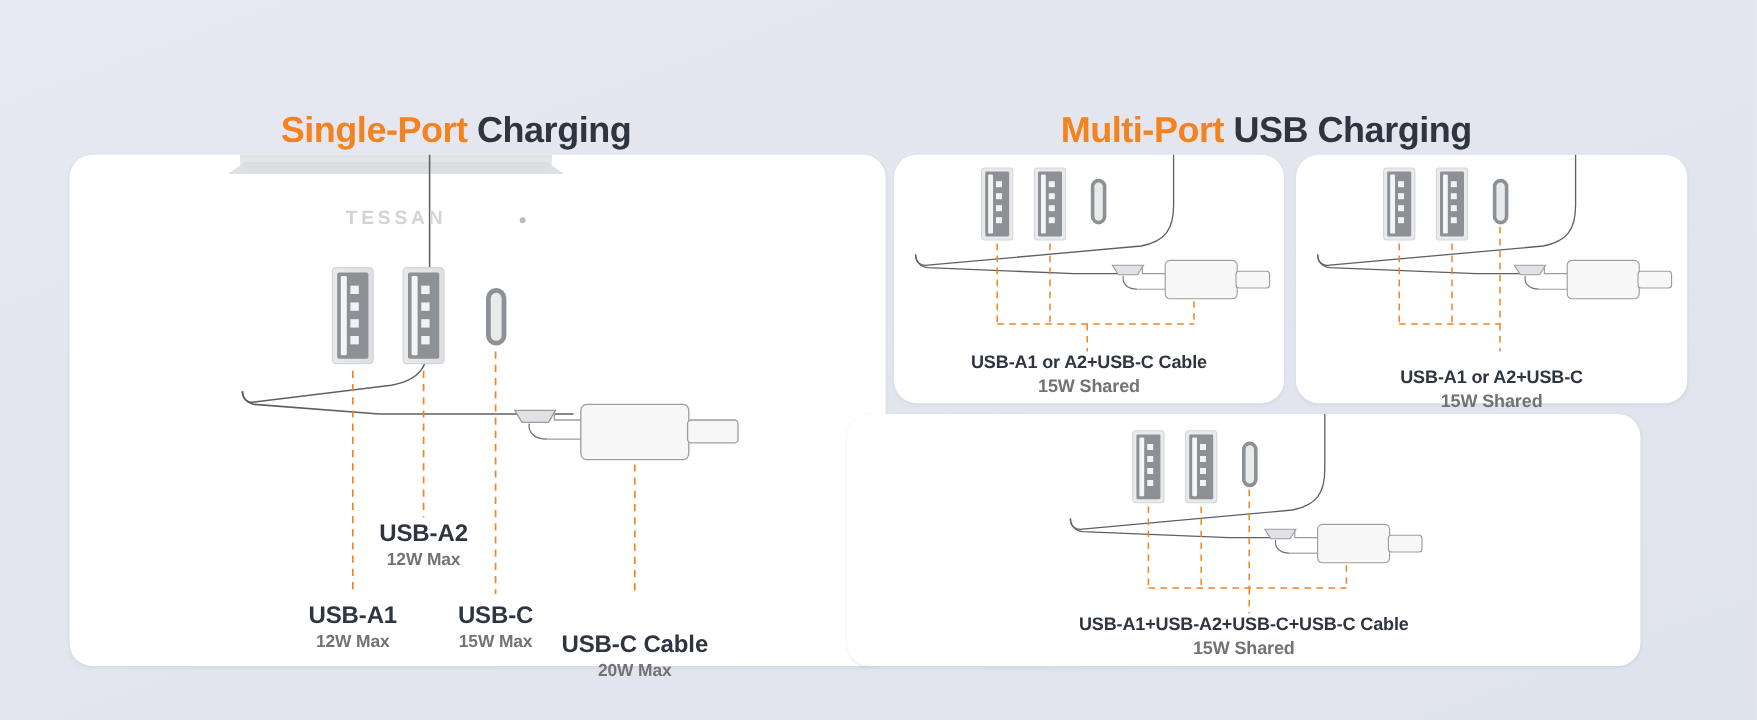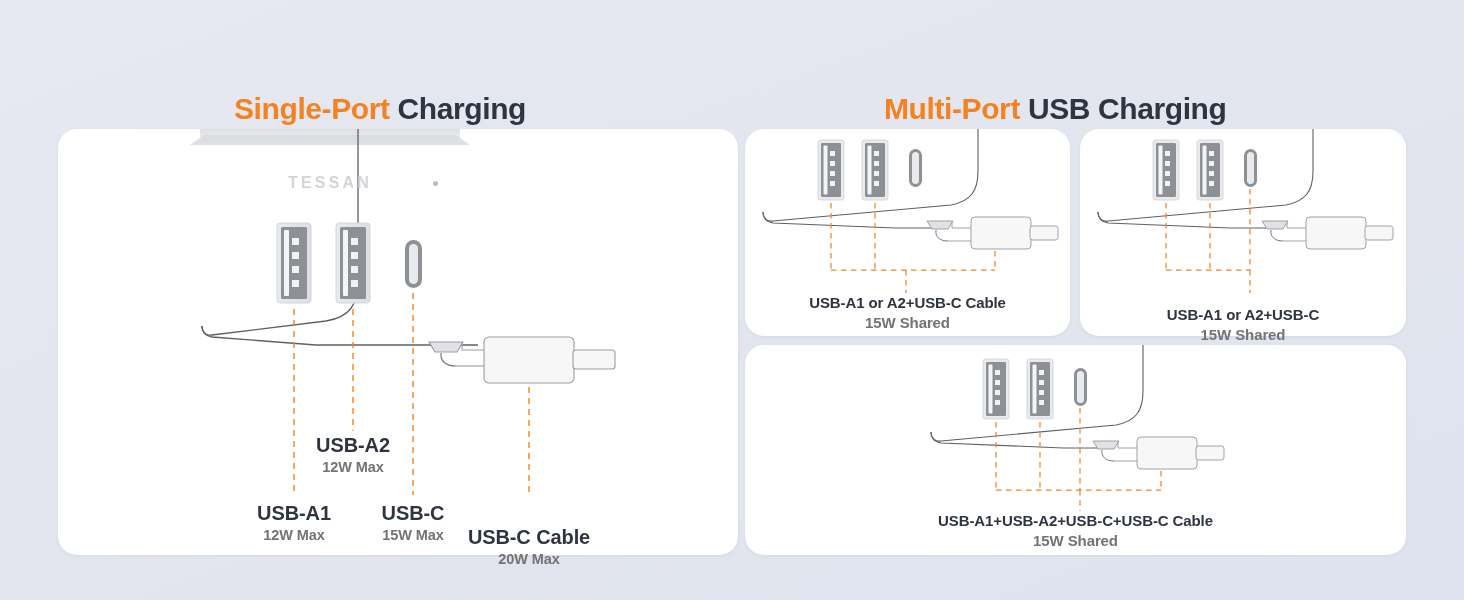--- a/index.html
+++ b/index.html
@@ -28,21 +28,21 @@
   
   .card {
     position:absolute;
     background:#fff;
     border-radius:19px;
     box-shadow:0 1px 3px rgba(120,128,150,.13);
   }
   #card-left   { left:58px;   top:129px; width:680px; height:426px; }
   #card-r1     { left:745px;  top:129px; width:325px; height:207px; }
   #card-r2     { left:1080px; top:129px; width:326px; height:207px; }
-  #card-r3     { left:745px;  top:345px; width:661px; height:210px; }
+  #card-r3     { left:706px;  top:345px; width:661px; height:210px; }
 
   .card-inner { position:absolute; inset:0; overflow:hidden; border-radius:19px; }
   svg { display:block; overflow:visible; }
 
   
   .lbl {
     position:absolute;
     text-align:center;
     white-space:nowrap;
     line-height:1.32;

